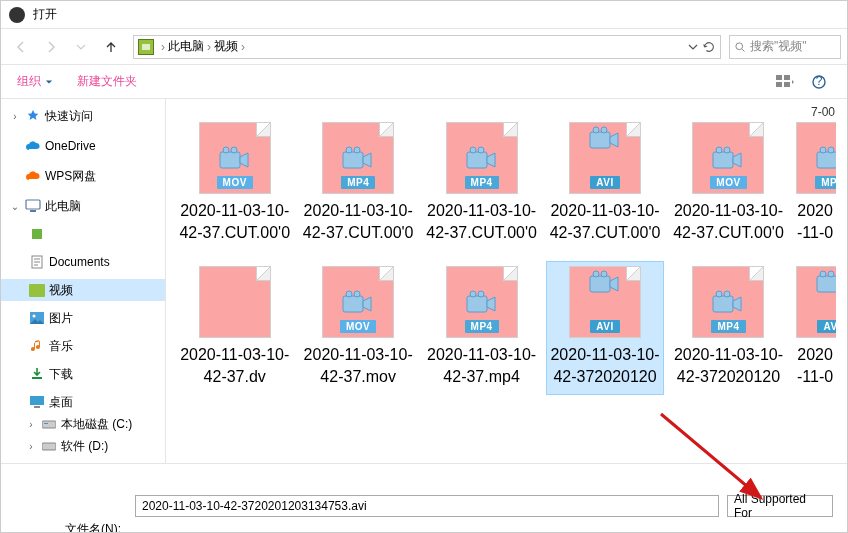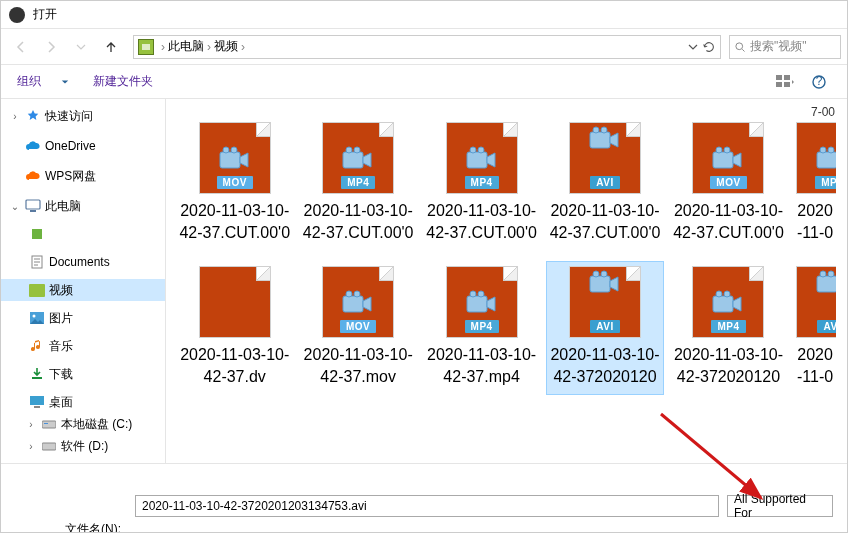--- a/index.html
+++ b/index.html
@@ -9,39 +9,39 @@
   .navbar { height: 36px; display: flex; align-items: center; padding: 0 6px; border-bottom: 1px solid #e5e5e5; gap: 2px; }
   .nav-btn { width: 28px; height: 24px; display: flex; align-items: center; justify-content: center; color: #666; cursor: pointer; }
   .nav-btn.disabled { color: #ccc; }
   .addr { flex: 1; display: flex; align-items: center; height: 24px; border: 1px solid #ccc; margin: 0 6px; padding: 0 4px; }
   .addr-icon { width: 16px; height: 16px; background: #96c13e; border: 1px solid #5a7a1f; margin-right: 4px; display:flex; align-items:center; justify-content:center;}
   .addr-icon svg{width:10px;height:10px;}
   .addr-sep { color: #888; margin: 0 3px; }
   .addr-end { margin-left: auto; display: flex; align-items: center; gap: 4px; color: #555; }
   .search { width: 112px; height: 24px; border: 1px solid #ccc; display: flex; align-items: center; padding: 0 4px; color: #888; gap: 4px; }
   .toolbar { height: 34px; display: flex; align-items: center; padding: 0 16px; background: #fff; border-bottom: 1px solid #e5e5e5; gap: 24px; }
-  .toolbar-item { color: #4c1d95; display:flex; align-items:center; gap:20px;}
+  .toolbar-item { color: #ec4899; display:flex; align-items:center; gap:4px;}
   .toolbar-right { margin-left: auto; display: flex; gap: 10px; color: #666; }
   .icon-btn { width: 24px; height: 20px; display: flex; align-items: center; justify-content: center; cursor:pointer;}
   .main { display: flex; height: 364px; }
   .sidebar { width: 165px; border-right: 1px solid #e5e5e5; overflow-y: auto; padding: 6px 0; }
   .tree-item { display: flex; align-items: center; height: 22px; padding-left: 8px; gap: 4px; cursor: pointer; }
   .tree-item.selected { background: #cde8ff; }
   .tree-item.sub { padding-left: 28px; margin-top: 6px; }
   .tree-item.sub2 { padding-left: 24px; }
   .chev { width: 12px; color: #666; font-size: 10px; text-align:center;}
   .tree-icon { width: 16px; height: 16px; display: flex; align-items: center; justify-content: center; }
   .content { flex: 1; overflow: hidden; padding: 6px 10px; }
   .row-partial { height: 12px; text-align: right; padding-right: 2px; color: #333;}
   .grid { display: flex; flex-wrap: nowrap; gap: 6px; }
   .grid + .grid { margin-top: 10px; }
   .file { width: 118px; display: flex; flex-direction: column; align-items: center; text-align: center; padding: 4px 2px; border: 1px solid transparent; cursor: pointer; }
   .file.selected { background: #cce8ff; border-color: #99d1ff; }
   .file.partial { width: 44px; overflow:hidden; align-items:flex-start;}
-  .thumb { width: 72px; height: 72px; border: 1px solid #d0d0d0; background: #c2410c; display: flex; flex-direction: column; align-items: center; justify-content: flex-end; padding-bottom: 4px; position: relative; }
+  .thumb { width: 72px; height: 72px; border: 1px solid #d0d0d0; background: #fca5a5; display: flex; flex-direction: column; align-items: center; justify-content: flex-end; padding-bottom: 4px; position: relative; }
   .thumb.blank { border-style: solid; }
   .thumb-corner { position:absolute; top:0; right:0; width:14px; height:14px; background:linear-gradient(135deg,#fff 48%, #d0d0d0 50%, #f0f0f0 52%); border-left:1px solid #d0d0d0; border-bottom:1px solid #d0d0d0;}
   .thumb svg.cam { width: 34px; height: 26px; margin-bottom: 4px; }
   .badge { font-size: 10px; color: #fff; padding: 1px 6px; border-radius: 1px; font-weight: bold; letter-spacing: 0.5px; }
   .badge.mov { background: #5ab0e8; }
   .badge.mp4 { background: #4aa8d8; }
   .badge.avi { background: #3a9fd0; margin-top: 20px; }
   .fname { font-size: 16px; line-height: 1.35; margin-top: 6px; word-break: break-all; max-height: 46px; overflow: hidden; }
   .bottom { border-top: 1px solid #e5e5e5; padding: 10px 14px 12px 14px; position: relative;}
   .row { display: flex; align-items: center; gap: 8px; margin-bottom: 8px; }

